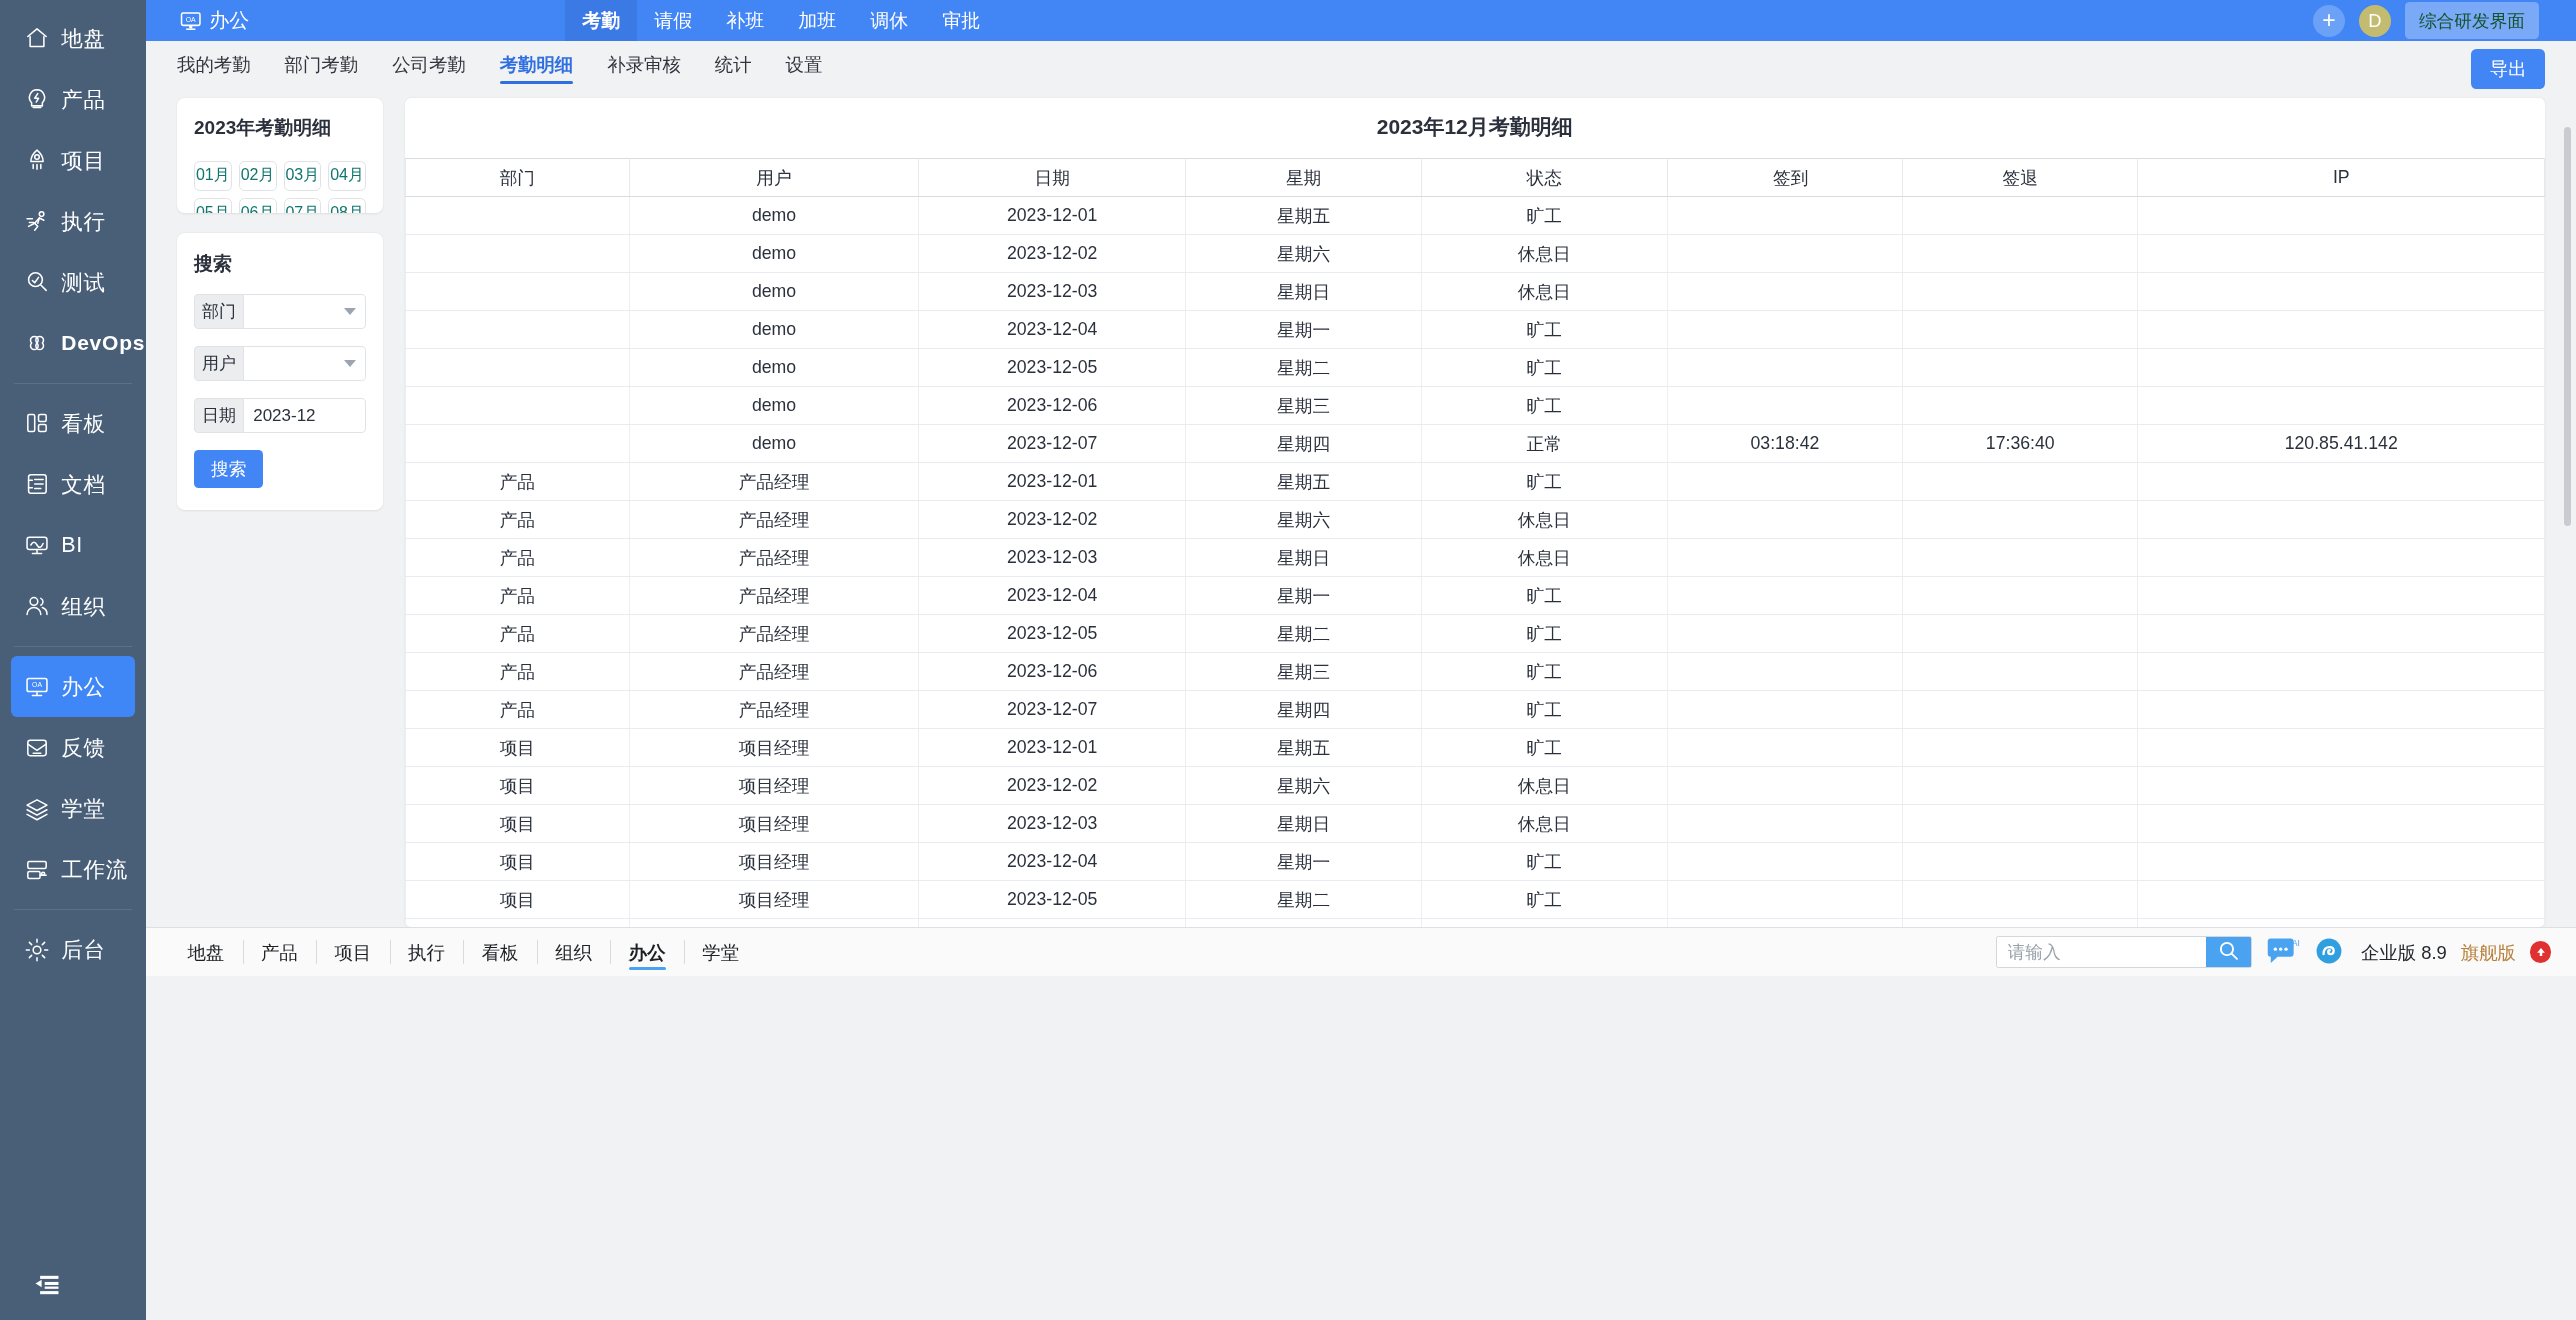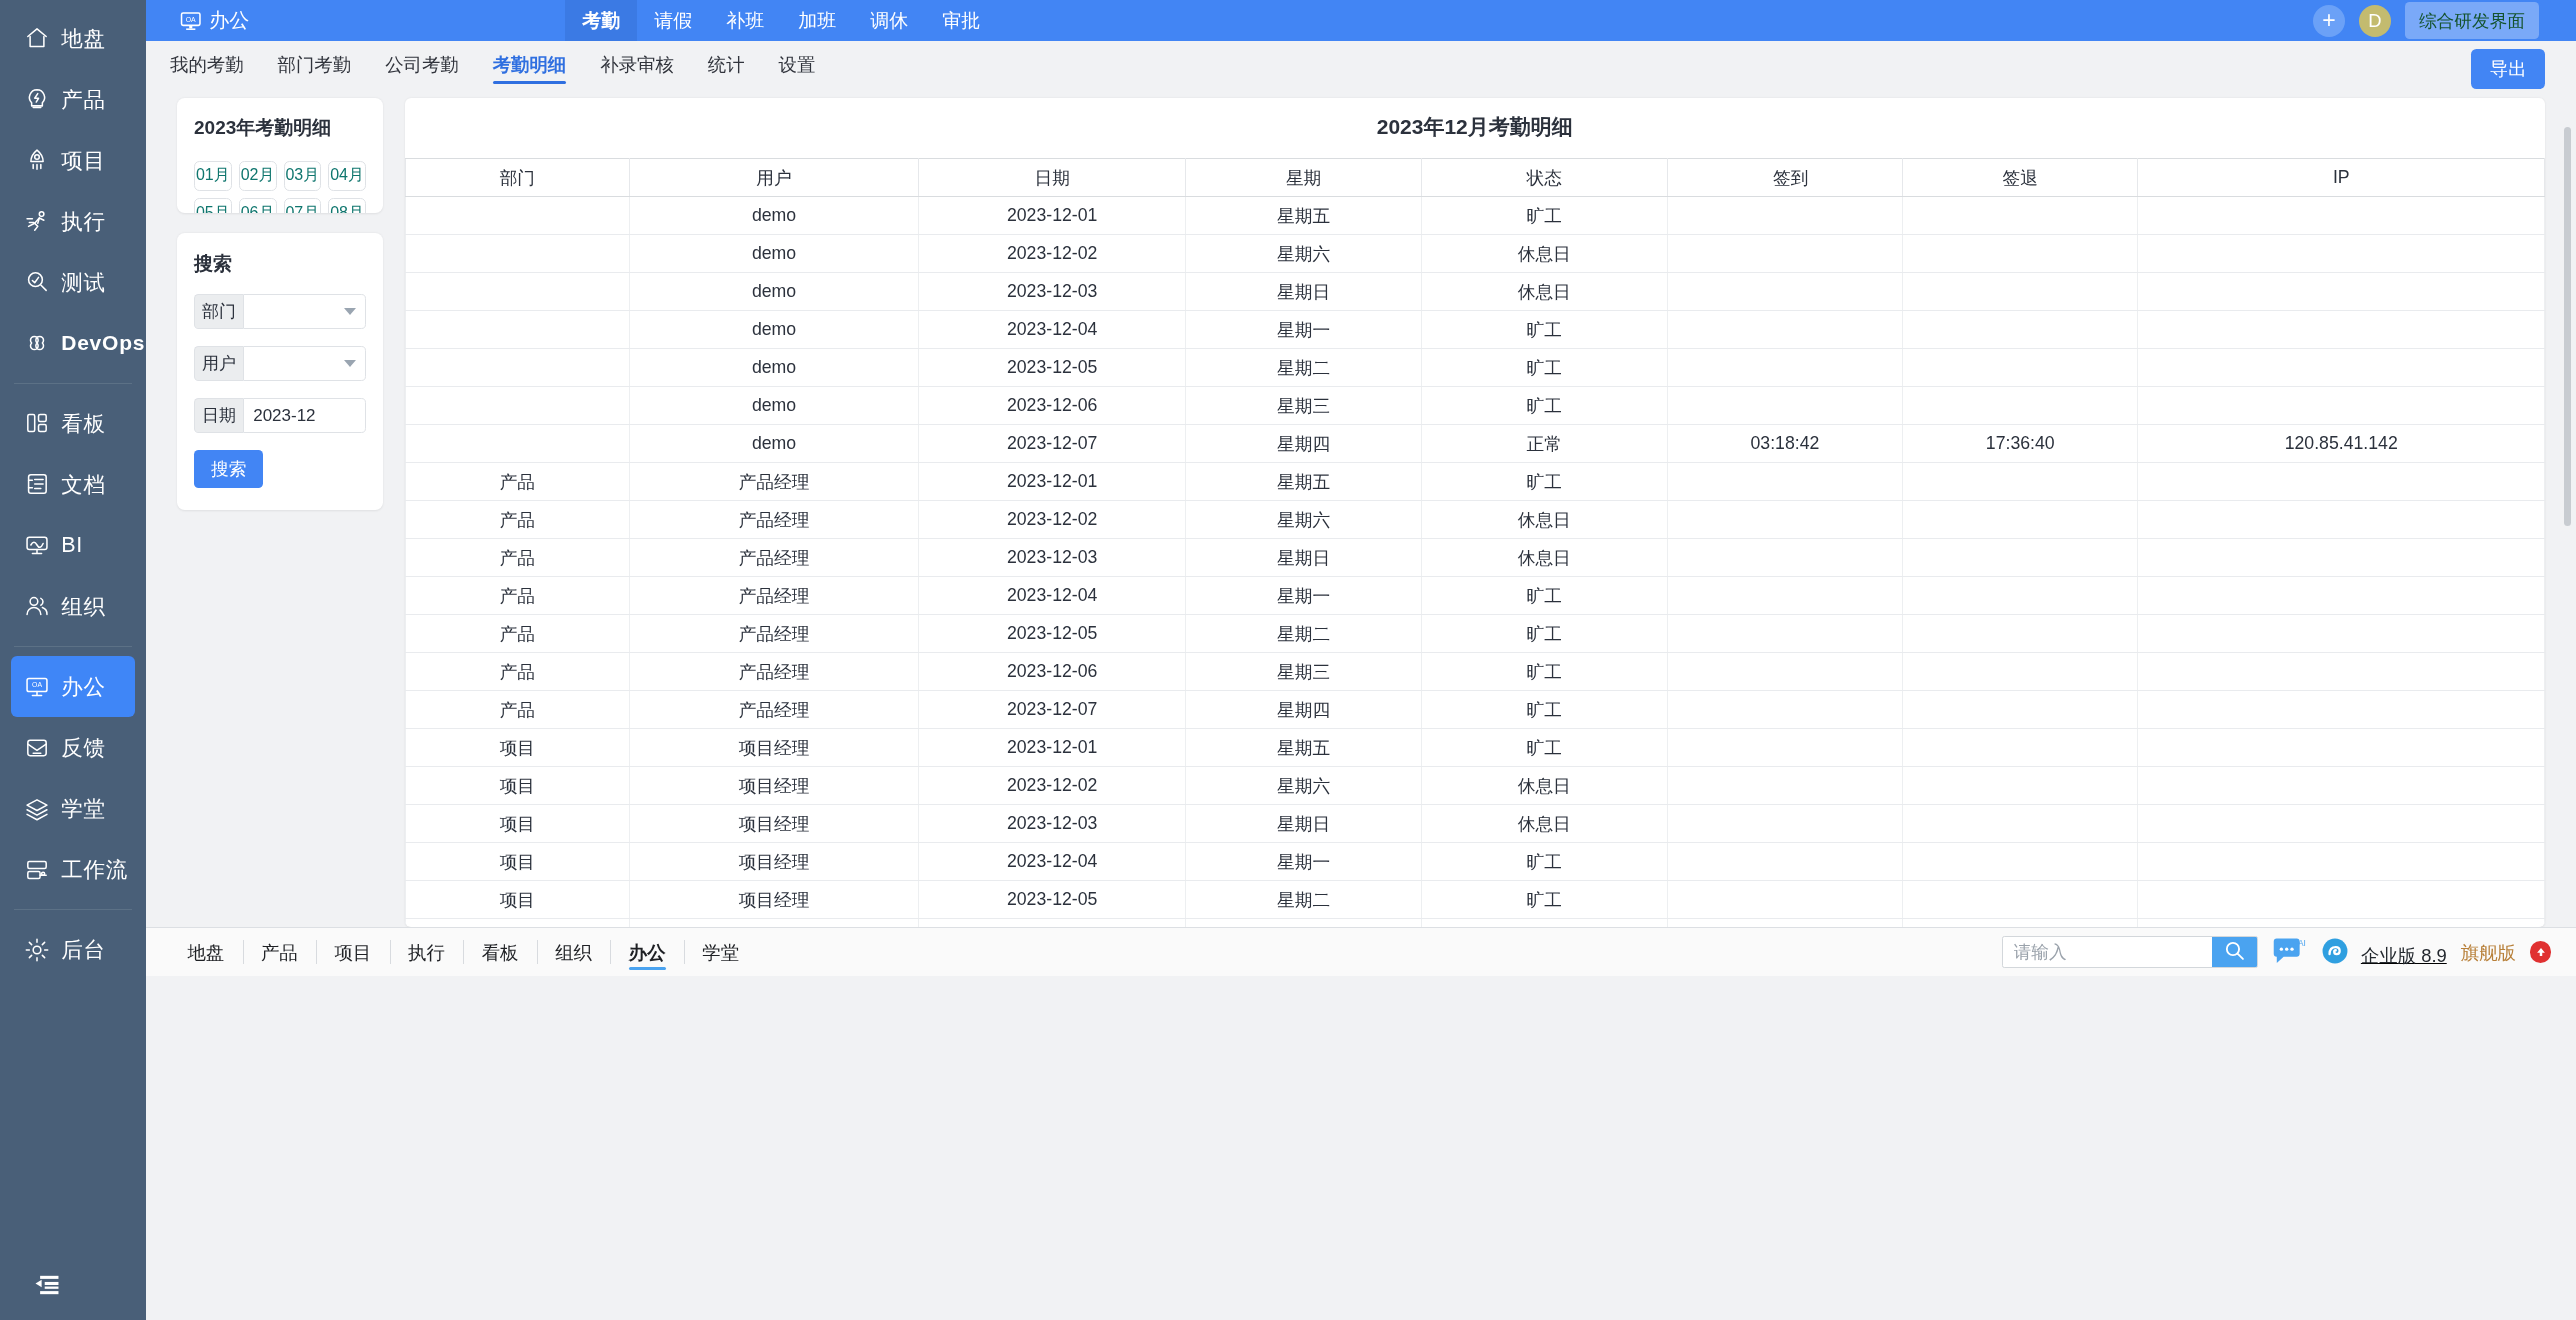--- a/index.html
+++ b/index.html
@@ -104,21 +104,21 @@
     border-radius: 4.6px;
     padding: 6.1px 14px; font-size: 17.7px;
     cursor: pointer; white-space: nowrap;
   }
 
   
   .subbar {
     height: 46px; background: #f1f2f4;
     display: flex; align-items: center;
     flex-shrink: 0;
-    padding-left: 24px;
+    padding-left: 31px;
     position: relative;
   }
   .subbar .stab {
     font-size: 18.4px; color: #31343c;
     margin-right: 34px;
     position: relative;
     cursor: pointer;
     height: 46px; display:flex; align-items:center;
     white-space: nowrap;
   }
@@ -277,21 +277,21 @@
     font-size: 17.7px; padding: 0 10.7px; font-family: inherit; color:#2b313c;
     background: transparent;
   }
   .tb-search input::placeholder { color: #9aa2ab; }
   .tb-search .sbtn {
     width: 45px; background: #4aa3f0;
     display:flex; align-items:center; justify-content:center;
     cursor: pointer;
   }
   .ai-ico { width: 35px; height: 31px; position: relative; cursor: pointer; }
-  .zt-logo { display:flex; align-items:flex-end; gap: 12px; cursor: pointer; text-decoration: underline; }
+  .zt-logo { display:flex; align-items:center; gap: 18px; cursor: pointer; }
   .zt-ver { font-size: 18.4px; color: #23282e; white-space: nowrap; }
   .flag { font-size: 18.4px; color: #b8803a; white-space: nowrap; cursor: pointer;}
   .up-circle {
     width: 21.5px; height: 21.5px; border-radius: 50%;
     background: #e03131; color: #fff;
     display:flex; align-items:center; justify-content:center;
     font-size: 14px;
   }
   
   .vscroll {

